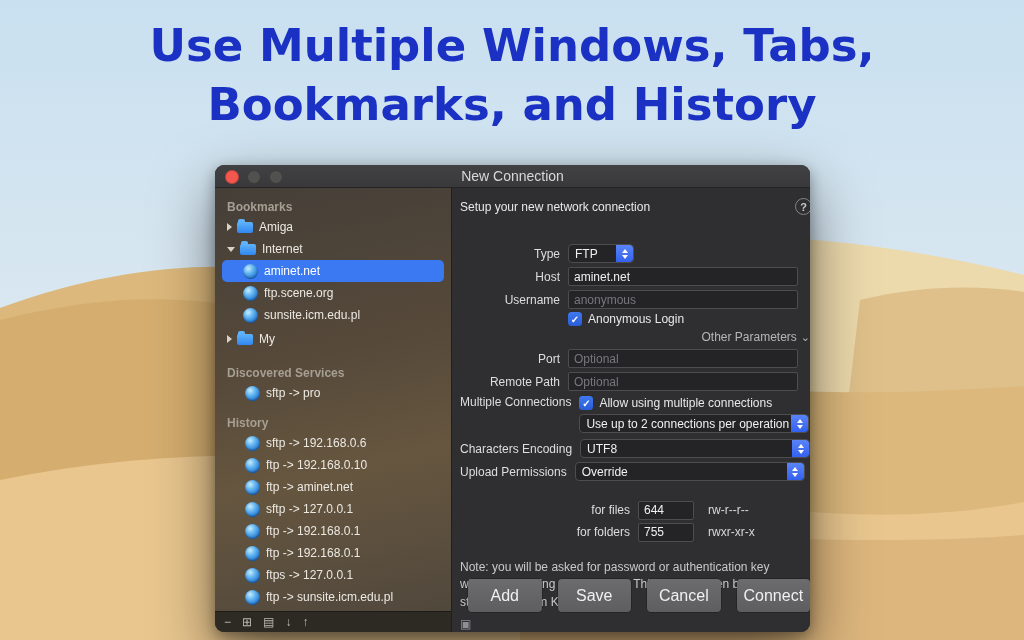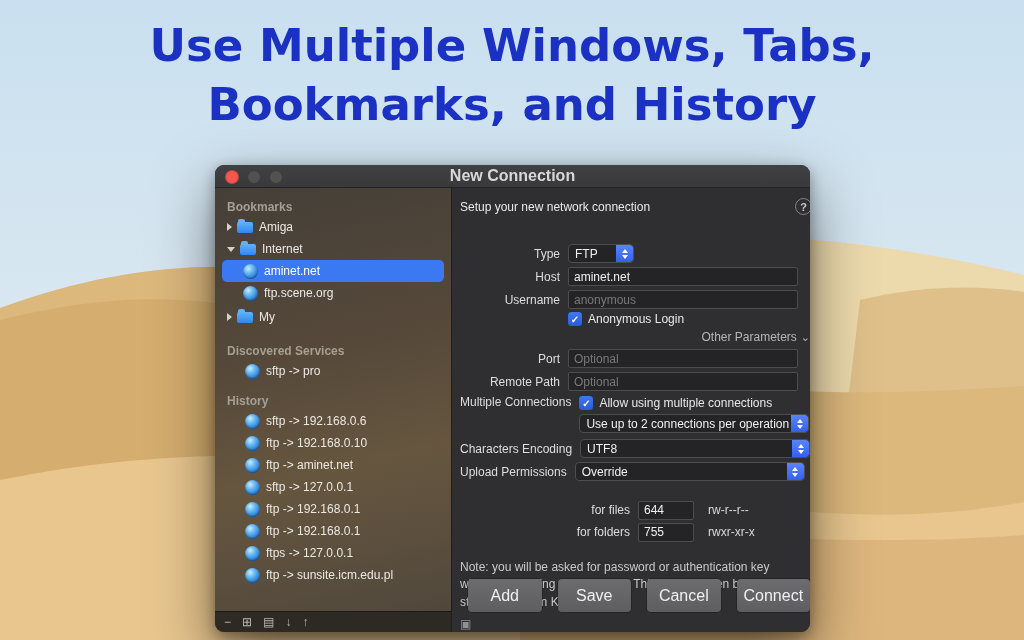--- a/index.html
+++ b/index.html
@@ -21,21 +21,21 @@
     position:absolute;left:215px;top:165px;width:595px;height:467px;z-index:3;
     border-radius:9px;overflow:hidden;
     box-shadow:0 25px 60px rgba(0,0,0,.5), 0 4px 14px rgba(0,0,0,.35);
     background:#2f2f31;
   }
   .titlebar{
     height:22px;background:linear-gradient(#414143,#39393b);
     border-bottom:1px solid #242426;position:relative;
     display:flex;align-items:center;justify-content:center;
   }
-  .tb-title{font-size:16px;font-weight:bold;color:#d8d8da;}
+  .tb-title{font-size:14px;font-weight:normal;color:#d8d8da;}
   .lights{position:absolute;left:10px;top:5px;display:flex;gap:8px;}
   .light{width:12px;height:12px;border-radius:50%;}
   .light.red{background:#f4574d;border:0.5px solid rgba(0,0,0,.2);}
   .light.dim{background:#515150;border:0.5px solid rgba(0,0,0,.25);}
   .win-body{display:flex;height:444px;}
   
   .sidebar{
     width:237px;flex:0 0 237px;position:relative;
     background:linear-gradient(168deg,#453f38 0%,#56493a 38%,#66563f 62%,#4e463c 100%);
     border-right:1px solid #1f1f1f;
@@ -197,20 +197,24 @@
       <div class="srow selected">
         <span class="globe"></span>
         <span class="slabel">aminet.net</span>
       </div>
 
       <div class="srow child">
         <span class="globe"></span>
         <span class="slabel">ftp.scene.org</span>
       </div>
 
+      <div class="srow child">
+        <span class="globe"></span>
+        <span class="slabel">sunsite.icm.edu.pl</span>
+      </div>
 
       <div class="srow folder" style="margin-top:2px;">
         <span class="disc collapsed"></span>
         <span class="folder-ic"></span>
         <span class="slabel">My</span>
       </div>
 
       <div class="shead" style="margin-top:14px;">Discovered Services</div>
 
       <div class="srow hist">

